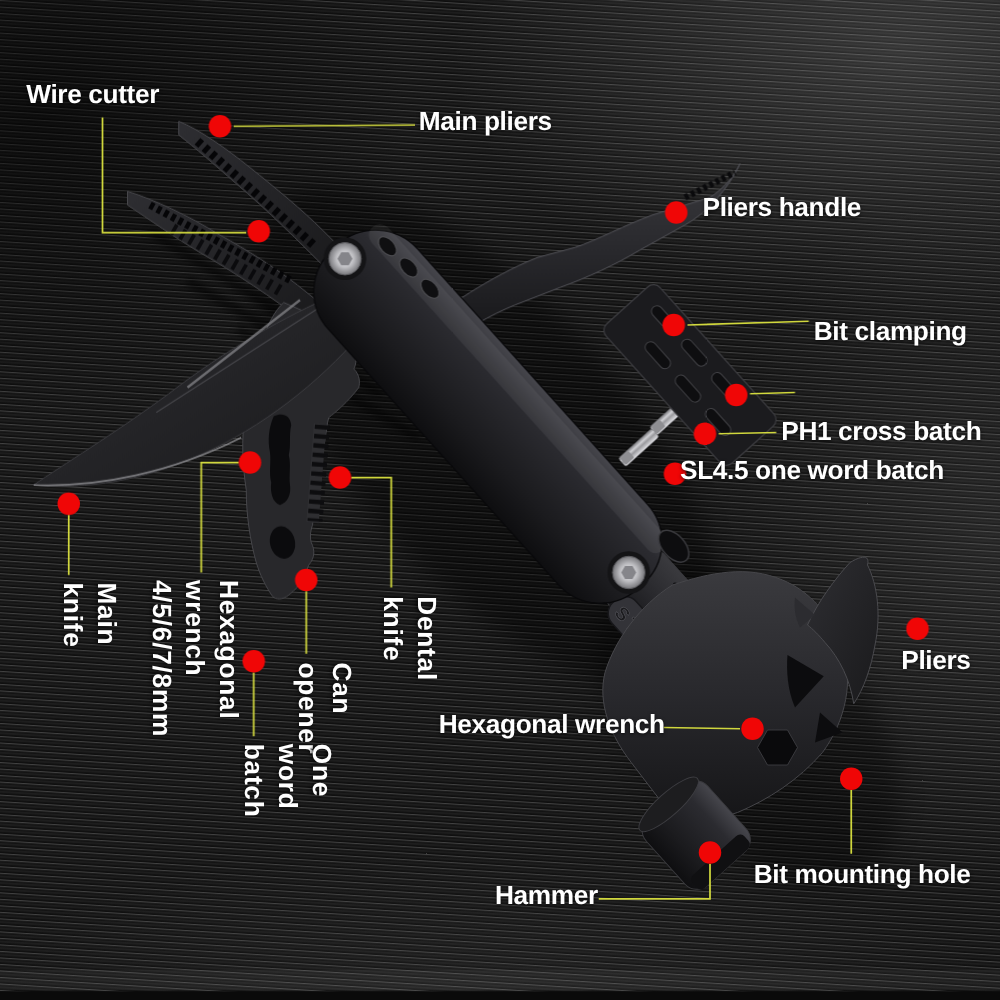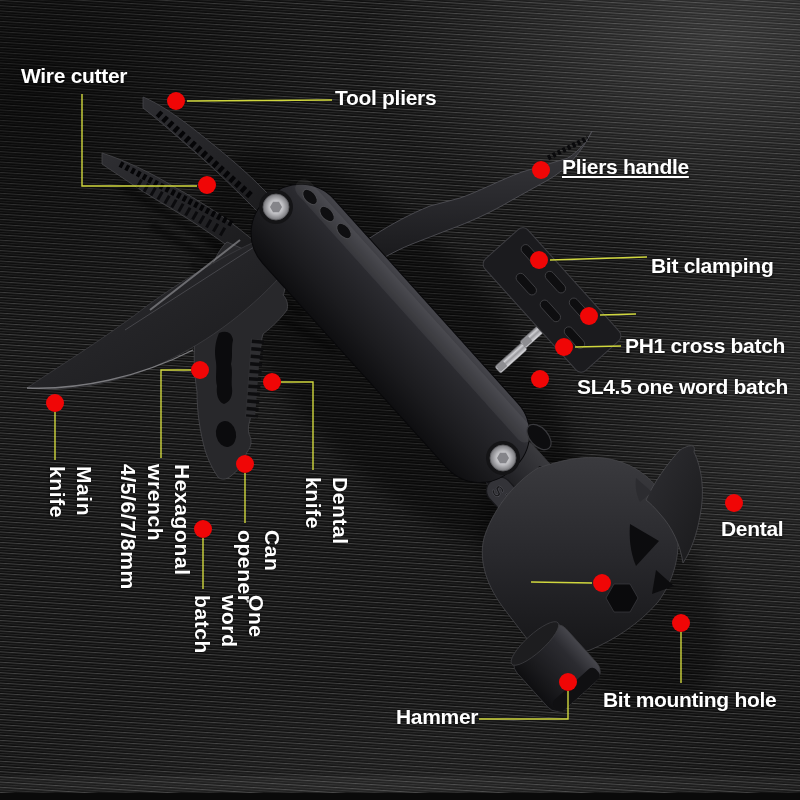--- a/index.html
+++ b/index.html
@@ -220,26 +220,27 @@
         <circle cx="272" cy="382" r="9" fill="#f00606"></circle>
         <polyline points="245,473 245,523" fill="none" stroke="#dae23f" stroke-width="1.4" opacity="0.95"></polyline>
         <circle cx="245" cy="464" r="9" fill="#f00606"></circle>
         <polyline points="203,538 203,589" fill="none" stroke="#dae23f" stroke-width="1.4" opacity="0.95"></polyline>
         <circle cx="203" cy="529" r="9" fill="#f00606"></circle>
       </g>
 </svg>
 
 <div id="labels">
       <div class="label h" style="left: 21px; top: 64px;">Wire cutter</div>
-      <div class="label h" style="left: 335px; top: 86px;">Tool pliers</div>
-      <div class="label h" style="left: 562px; top: 155px; text-decoration: underline;">Pliers handle</div>
+      <div class="label h" style="left: 335px; top: 86px;">Main pliers</div>
+      <div class="label h" style="left: 562px; top: 155px;">Pliers handle</div>
       <div class="label h" style="left: 651px; top: 254px;">Bit clamping</div>
       <div class="label h" style="left: 625px; top: 334px;">PH1 cross batch</div>
-      <div class="label h" style="left: 577px; top: 365px; margin-top: 10px;">SL4.5 one word batch</div>
-      <div class="label h" style="left: 721px; top: 517px;">Dental</div>
+      <div class="label h" style="left: 544px; top: 365px;">SL4.5 one word batch</div>
+      <div class="label h" style="left: 721px; top: 517px;">Pliers</div>
+      <div class="label h" style="left: 351px; top: 568px;">Hexagonal wrench</div>
       <div class="label h" style="left: 603px; top: 688px; text-align: center;">Bit mounting hole</div>
       <div class="label h" style="left: 396px; top: 705px;">Hammer</div>
       <div class="label v" style="left: 44px; top: 466px;">Main knife</div>
       <div class="label v" style="left: 115px; top: 464px;">Hexagonal wrench
 4/5/6/7/8mm</div>
       <div class="label v" style="left: 300px; top: 477px;">Dental knife</div>
       <div class="label v" style="left: 232px; top: 530px;">Can opener</div>
       <div class="label v" style="left: 189px; top: 595px;">One word batch</div>
     </div>
 </div>

